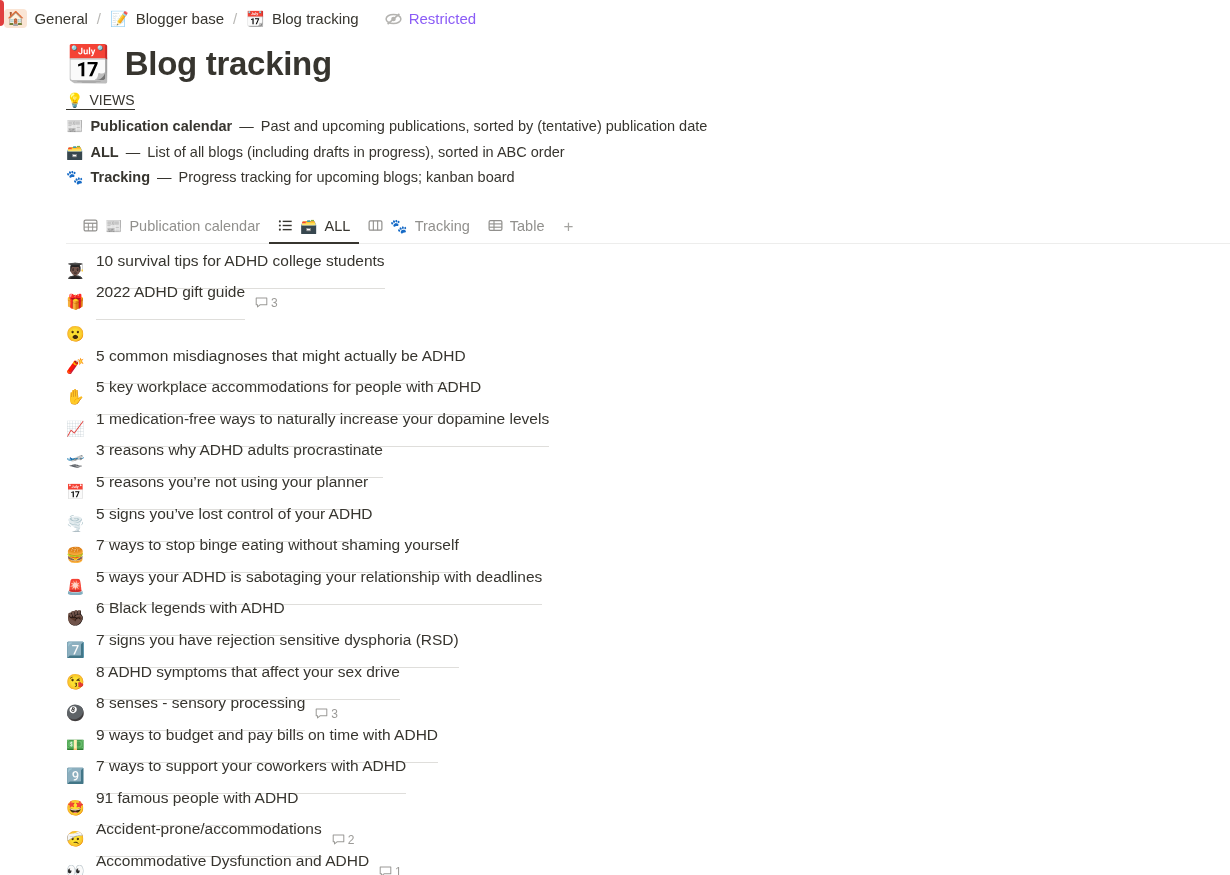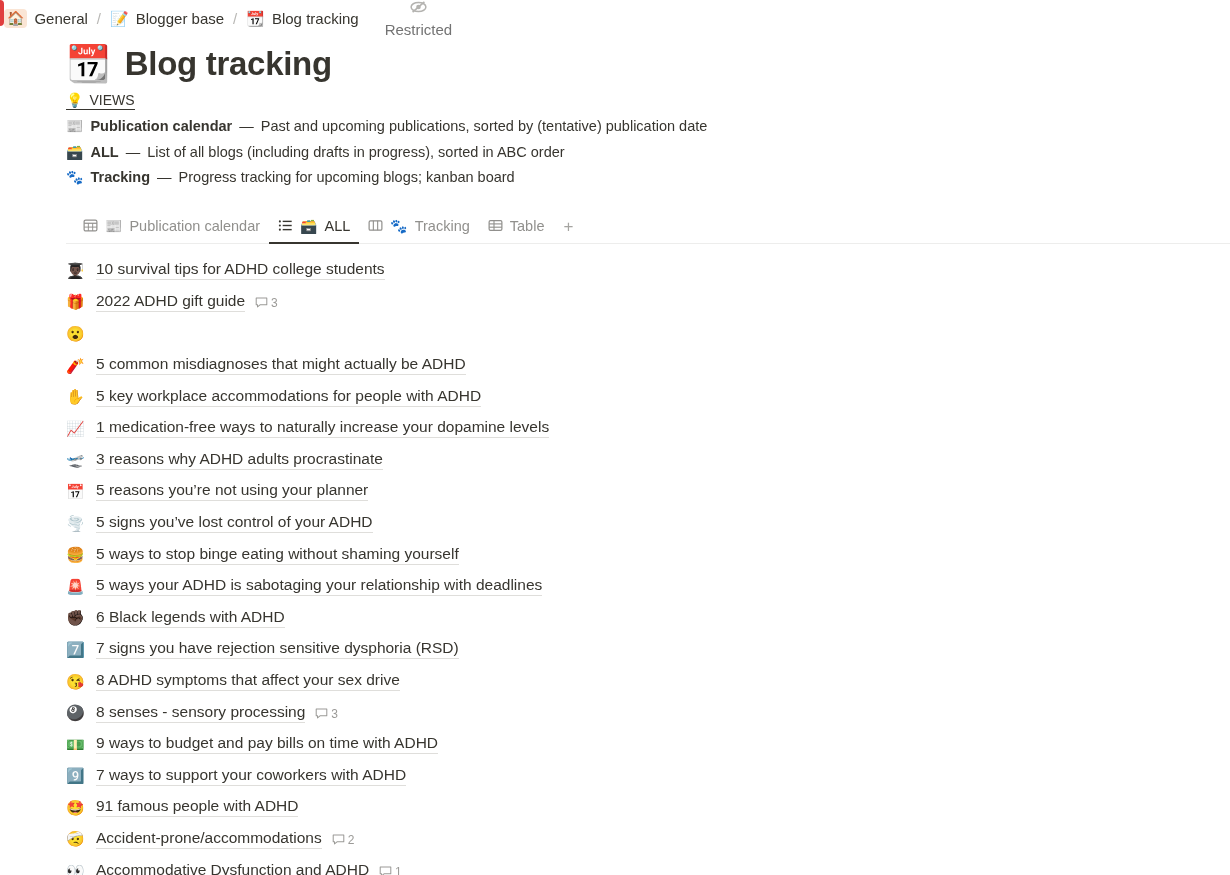--- a/index.html
+++ b/index.html
@@ -55,23 +55,22 @@
   .sep {
     color: #b9b8b5;
     font-size: 15px;
     margin: 0 5px;
   }
   .restricted {
     display: flex;
     align-items: center;
     gap: 7px;
     margin-left: 22px;
-    color: #737373;
+    color: #8b5cf6;
     font-size: 15px;
-    flex-direction: column;
   }
   .eye-slash { display: inline-block; width: 17px; height: 14px; }
 
   
   .page { padding-left: 66px; padding-right: 20px; }
 
   .title-row {
     display: flex;
     align-items: center;
     gap: 14px;
@@ -154,21 +153,21 @@
     width: 30px;
     flex: 0 0 30px;
     font-size: 15px;
     line-height: 1;
     text-align: left;
   }
   .row-title {
     font-size: 15.5px;
     color: #37352f;
     border-bottom: 1px solid #dfdedb;
-    padding-bottom: 1px;
+    padding-bottom: 18px;
     white-space: nowrap;
   }
   .cmt {
     display: inline-flex;
     align-items: center;
     gap: 3px;
     margin-left: 10px;
     color: #9b9a97;
     font-size: 12px;
     position: relative;
@@ -351,21 +350,21 @@
       <span class="row-title">5 reasons you’re not using your planner</span>
     </div>
 
     <div class="row">
       <span class="row-emoji">🌪️</span>
       <span class="row-title">5 signs you’ve lost control of your ADHD</span>
     </div>
 
     <div class="row">
       <span class="row-emoji">🍔</span>
-      <span class="row-title">5 ways to stop binge eating without shaming yourself</span>
+      <span class="row-title">7 ways to stop binge eating without shaming yourself</span>
     </div>
 
     <div class="row">
       <span class="row-emoji">🚨</span>
       <span class="row-title">5 ways your ADHD is sabotaging your relationship with deadlines</span>
     </div>
 
     <div class="row">
       <span class="row-emoji">✊🏿</span>
       <span class="row-title">6 Black legends with ADHD</span>

